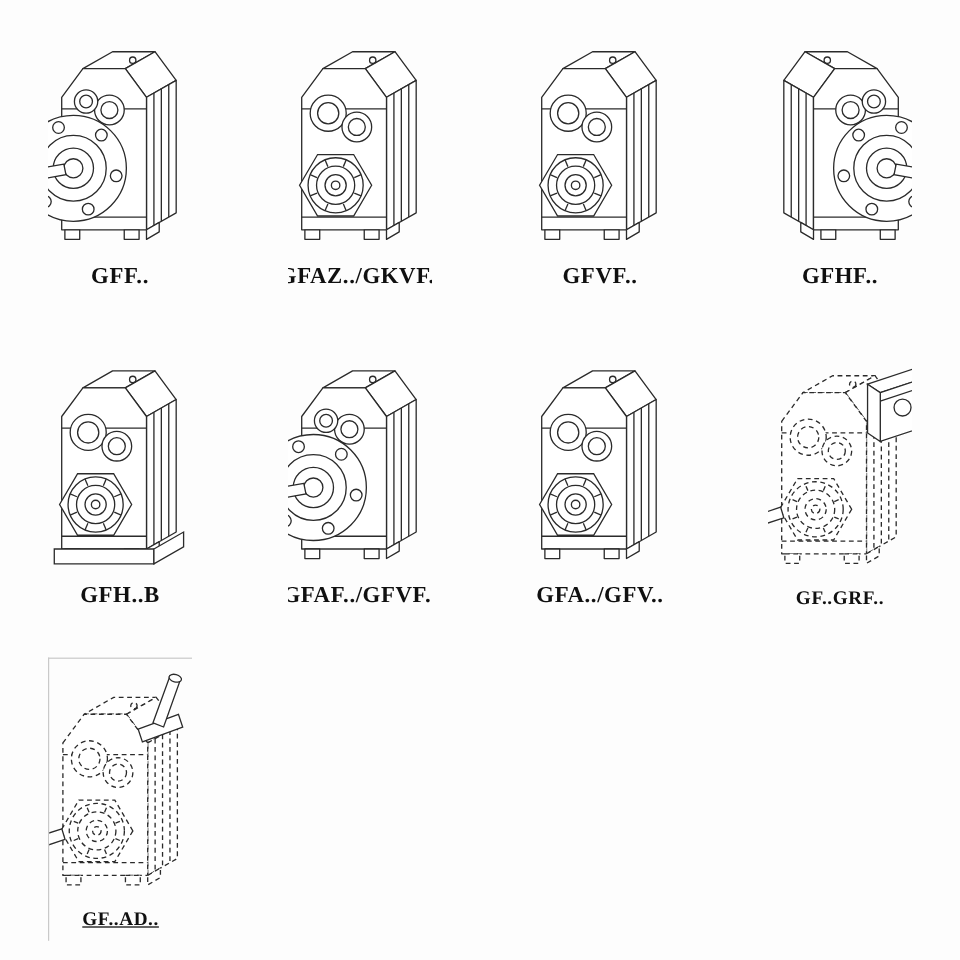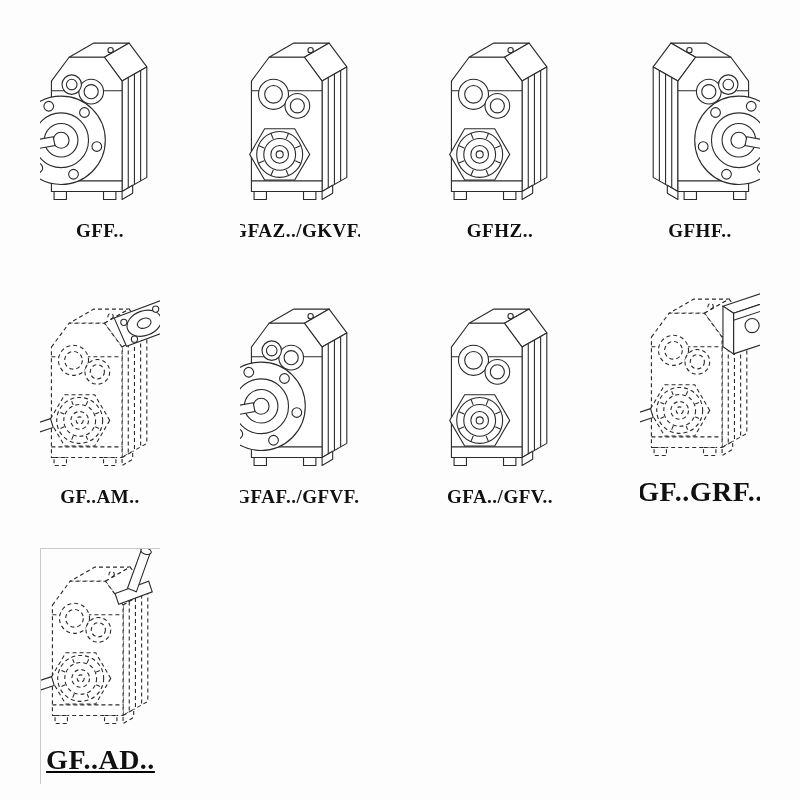--- a/index.html
+++ b/index.html
@@ -13,21 +13,21 @@
   }
   .cell{
     display:flex;flex-direction:column;align-items:center;justify-content:flex-end;
     padding-bottom:8px;box-sizing:border-box;overflow:hidden;
   }
   .drawing{width:182px;height:212px;flex:0 0 auto;}
   .label{
     font-weight:bold;font-size:19px;color:#101010;letter-spacing:.5px;
     margin-top:2px;white-space:nowrap;
   }
-  .label.large{font-size:28px;}
+  .label.large{font-size:16px;}
   .cell.bordered{border-left:1px solid #c9c9c9;border-top:1px solid #c9c9c9;text-decoration:underline;}
   svg *{vector-effect:non-scaling-stroke;}
 </style>
 </head>
 <body>
 
 <svg width="0" height="0" style="position:absolute" aria-hidden="true">
   <defs>
 
     <g id="gb-housing" stroke="#2b2b2b" stroke-width="1.1" fill="#fff" stroke-linejoin="round">
@@ -200,38 +200,38 @@
     <svg class="drawing" viewBox="0 0 200 240" aria-label="gearbox-solid-hollow-shaft">
         <use href="#cmp-bores-solid"></use>
       </svg>
     <figcaption class="label">GFAZ../GKVF..</figcaption>
   </figure>
 
   <figure class="cell">
     <svg class="drawing" viewBox="0 0 200 240" aria-label="gearbox-solid-hollow-shaft">
         <use href="#cmp-bores-solid"></use>
       </svg>
-    <figcaption class="label">GFHZ..</figcaption>
+    <figcaption class="label">GFVF..</figcaption>
   </figure>
 
   <figure class="cell">
     <svg class="drawing" viewBox="0 0 200 240" aria-label="gearbox-solid-output-flange-mirrored">
         <use href="#cmp-flange-mirror"></use>
       </svg>
     <figcaption class="label">GFHF..</figcaption>
   </figure>
 
 
-
-  <figure class="cell">
-    <svg class="drawing" viewBox="0 0 200 240" aria-label="gearbox-phantom-with-motor-adapter-flange">
-        <use href="#cmp-phantom-am"></use>
-      </svg>
-    <figcaption class="label">GF..AM..</figcaption>
-  </figure>
+  <figure class="cell">
+    <svg class="drawing" viewBox="0 0 200 240" aria-label="gearbox-solid-shaft-mounted-with-base">
+        <use href="#cmp-bores-base"></use>
+      </svg>
+    <figcaption class="label">GFH..B</figcaption>
+  </figure>
+
 
 
   <figure class="cell">
     <svg class="drawing" viewBox="0 0 200 240" aria-label="gearbox-solid-output-flange">
         <use href="#cmp-flange-solid"></use>
       </svg>
     <figcaption class="label">GFAF../GFVF..</figcaption>
   </figure>
 
   <figure class="cell">

